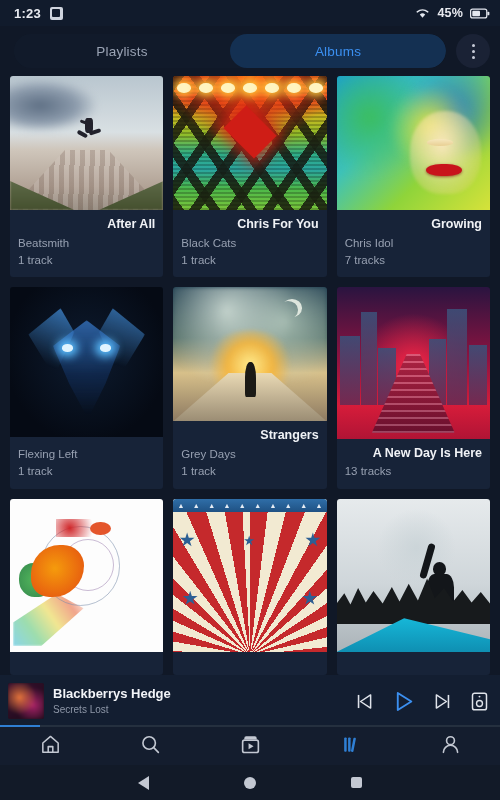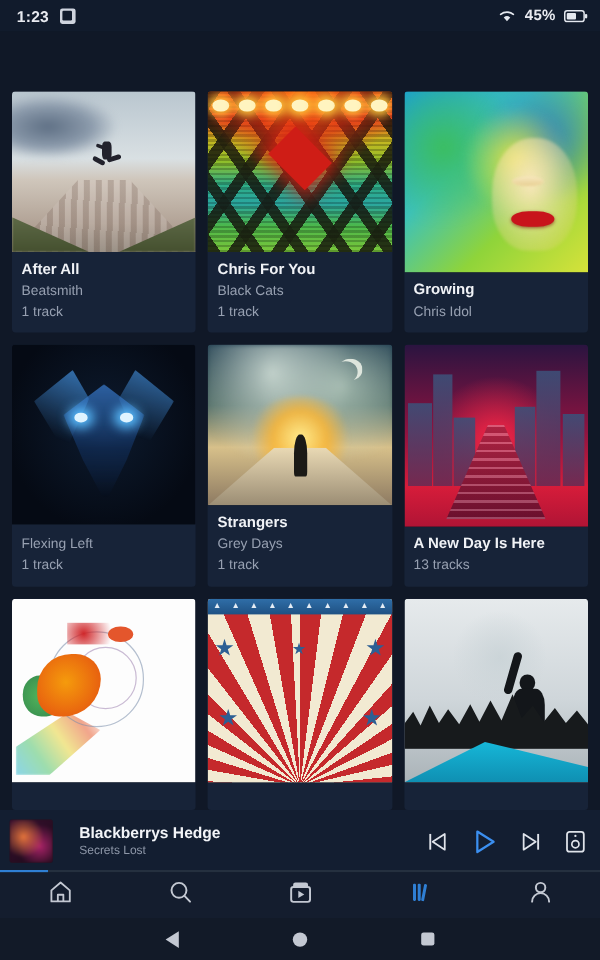--- a/index.html
+++ b/index.html
@@ -58,21 +58,21 @@
     gap:10px; align-content:start; overflow:hidden;
   }
   .card{
     background:#172338; border-radius:3px; overflow:hidden; cursor:pointer;
     display:flex; flex-direction:column;
   }
   .art{ width:100%; aspect-ratio:1/1; position:relative; overflow:hidden; background:#0c111c; }
   .meta{ padding:7px 8px 10px 8px; }
   .c-title{
     font-size:12.5px; font-weight:bold; color:#f0f2f6; line-height:1.25;
-    white-space:nowrap; overflow:hidden; text-overflow:ellipsis;
+    white-space:nowrap; overflow:hidden; text-overflow:ellipsis;text-align:right;
   }
   .c-artist{
     font-size:11.5px; color:#97a0b1; margin-top:3px; line-height:1.25;
     white-space:nowrap; overflow:hidden; text-overflow:ellipsis;
   }
   .c-tracks{ font-size:11.5px; color:#97a0b1; margin-top:3px; line-height:1.25; }
 
   
   .art-inner{ position:absolute; inset:0; }
 
@@ -343,21 +343,21 @@
   .a-crowd .stage{
     position:absolute; left:0; right:0; bottom:0; height:22%;
     background:linear-gradient(#16b7d8,#0f8fb2);
     clip-path:polygon(0 100%, 44% 0, 100% 62%, 100% 100%);
   }
 
   
   .nowplaying{
     position:absolute; left:0; right:0; bottom:73px; height:52px;
     background:#131e31; display:flex; align-items:center;
-    padding:0 10px 0 8px; gap:22px;
+    padding:0 10px 0 8px; gap:9px;
   }
   .np-thumb{
     width:36px; height:36px; border-radius:2px; flex:none; overflow:hidden;
     background:#25121f; position:relative;
   }
   .np-thumb .t{
     position:absolute; inset:0;
     background:
       radial-gradient(circle at 32% 40%, rgba(235,120,60,.95) 0%, rgba(170,40,60,0) 52%),
       radial-gradient(circle at 70% 62%, rgba(200,40,120,.8) 0%, rgba(90,20,70,0) 55%),
@@ -424,20 +424,31 @@
       <span class="batt">
         <svg width="20" height="11" viewBox="0 0 26 14">
           <rect x="0.8" y="1.2" width="21" height="11.6" rx="2.6" fill="none" stroke="#e4e8ef" stroke-width="1.6"></rect>
           <rect x="3" y="3.4" width="10" height="7.2" rx="1.2" fill="#e4e8ef"></rect>
           <rect x="22.6" y="4.6" width="2.6" height="4.8" rx="1.2" fill="#e4e8ef"></rect>
         </svg>
       </span>
     </div>
   </div>
 
+  <div class="tabbar">
+    <div class="tabs">
+      <div class="tab">Playlists</div>
+      <div class="tab active">Albums</div>
+    </div>
+    <div class="kebab">
+      <i></i>
+      <i></i>
+      <i></i>
+    </div>
+  </div>
 
   <div class="grid">
 
     <div class="card">
       <div class="art">
         <div class="art-inner a-run">
           <div class="cloud"></div>
             <div class="road"></div>
           <div class="grassL"></div>
             <div class="grassR"></div>
@@ -488,20 +499,21 @@
             <div class="blob2"></div>
             <div class="blob3"></div>
           <div class="skin"></div>
             <div class="eye"></div>
             <div class="lips"></div>
         </div>
       </div>
       <div class="meta">
         <div class="c-title">Growing</div>
         <div class="c-artist">Chris Idol</div>
+        <div class="c-tracks">7 tracks</div>
       </div>
     </div>
 
     <div class="card">
       <div class="art">
         <div class="art-inner a-creature">
           <div class="wingL"></div>
             <div class="wingR"></div>
             <div class="body"></div>
           <div class="eyeL"></div>

